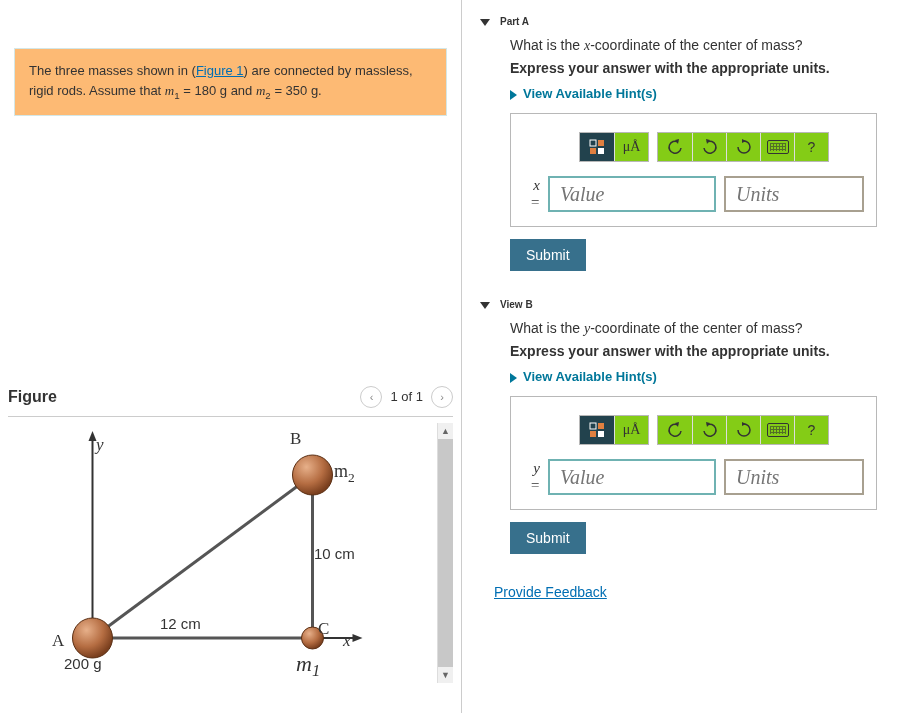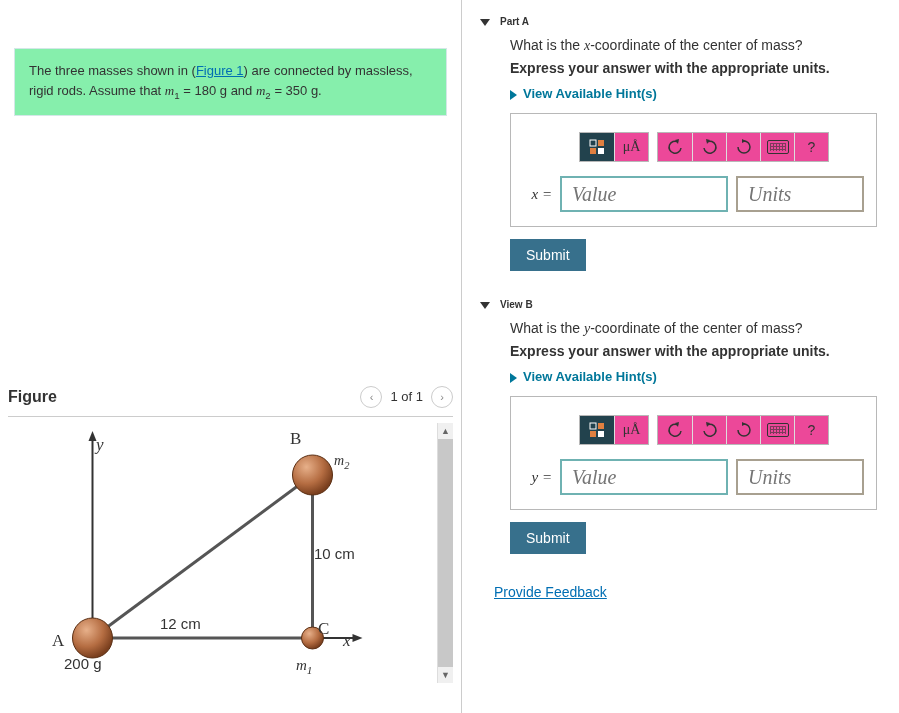--- a/index.html
+++ b/index.html
@@ -17,21 +17,21 @@
   padding: 0;
   border-right: 1px solid #ccc;
   position: relative;
 }
 .right-pane {
   width: 437px;
   padding: 0;
   overflow: hidden;
 }
 .problem-box {
-  background: #86efac;
+  background: #fdba74;
   border: 1px solid #d4e7e7;
   padding: 12px 14px;
   margin: 48px 14px 0 14px;
   font-size: 13px;
   line-height: 1.5;
 }
 .problem-box a { color: #006eb3; text-decoration: underline; }
 .ital { font-style: italic; font-family: 'Times New Roman', serif; }
 .sub { vertical-align: sub; font-size: 0.75em; }
 .figure-section {
@@ -149,21 +149,21 @@
 .tool-group {
   display: flex;
   border: 1px solid #b8b8b8;
   height: 30px;
 }
 .tool-btn {
   width: 34px;
   display:flex;
   align-items:center;
   justify-content:center;
-  background: #ec4899;
+  background: #84cc16;
   cursor: pointer;
 }
 .tool-btn + .tool-btn { border-left: 1px solid #ddd; }
 .tool-templates {
   background: #22424d;
   color:#fff;
 }
 .tool-mu {
   font-family: 'Times New Roman', serif;
   font-size: 14px;
@@ -186,21 +186,21 @@
   border: 2px solid #6fb2b2;
   height: 36px;
   padding: 0 10px;
   font-family: 'Times New Roman', serif;
   font-style: italic;
   font-size: 20px;
   color: #888;
   outline: none;
 }
 .value-input { width: 168px; }
-.units-input { width: 128px; border-color:#a8a090;font-style:italic; }
+.units-input { width: 140px; border-color:#a8a090;font-style:italic; }
 .submit-btn {
   background: #37708c;
   color: #fff;
   border: none;
   padding: 8px 16px;
   font-size: 14px;
   cursor: pointer;
 }
 .feedback-link {
   color: #006eb3;
@@ -263,25 +263,25 @@
               <stop offset="100%" stop-color="#7a3f1e"></stop>
             </radialGradient>
           </defs>
           <circle cx="80" cy="215" r="20" fill="url(#ball)" stroke="#5a2f14" stroke-width="1"></circle>
           <circle cx="300" cy="52" r="20" fill="url(#ball)" stroke="#5a2f14" stroke-width="1"></circle>
           <circle cx="300" cy="215" r="11" fill="url(#ball)" stroke="#5a2f14" stroke-width="1"></circle>
         </svg>
         
         <span style="position:absolute; left:88px; top:12px; font-style:italic; font-family:'Times New Roman',serif; font-size:17px;">y</span>
         <span style="position:absolute; left:282px; top:6px; font-family:'Times New Roman',serif; font-size:17px;">B</span>
-        <span style="position:absolute; left:326px; top:30px; font-family:'Times New Roman',serif; font-style:italic; font-size:14px;"><span>m</span><span class="sub">2</span></span>
+        <span style="position:absolute; left:326px; top:38px; font-family:'Times New Roman',serif; font-size:18px;"><span>m</span><span class="sub">2</span></span>
         <span style="position:absolute; left:306px; top:122px; font-size:15px;">10 cm</span>
         <span style="position:absolute; left:310px; top:196px; font-family:'Times New Roman',serif; font-size:17px;">C</span>
         <span style="position:absolute; left:335px; top:208px; font-style:italic; font-family:'Times New Roman',serif; font-size:17px;">x</span>
-        <span style="position:absolute; left:288px; top:234px; font-family:'Times New Roman',serif; font-style:italic; font-size:15px;"><span>m</span><span class="sub">1</span></span>
+        <span style="position:absolute; left:288px; top:228px; font-family:'Times New Roman',serif; font-style:italic; font-size:22px;"><span>m</span><span class="sub">1</span></span>
         <span style="position:absolute; left:152px; top:192px; font-size:15px;">12 cm</span>
         <span style="position:absolute; left:44px; top:208px; font-family:'Times New Roman',serif; font-size:17px;">A</span>
         <span style="position:absolute; left:56px; top:232px; font-size:15px;text-align:right;">200 g</span>
       </div>
       <div class="scrollbar">
         <div class="scroll-arrow">▲</div>
         <div class="scroll-track">
             <div class="scroll-thumb"></div>
           </div>
         <div class="scroll-arrow">▼</div>

